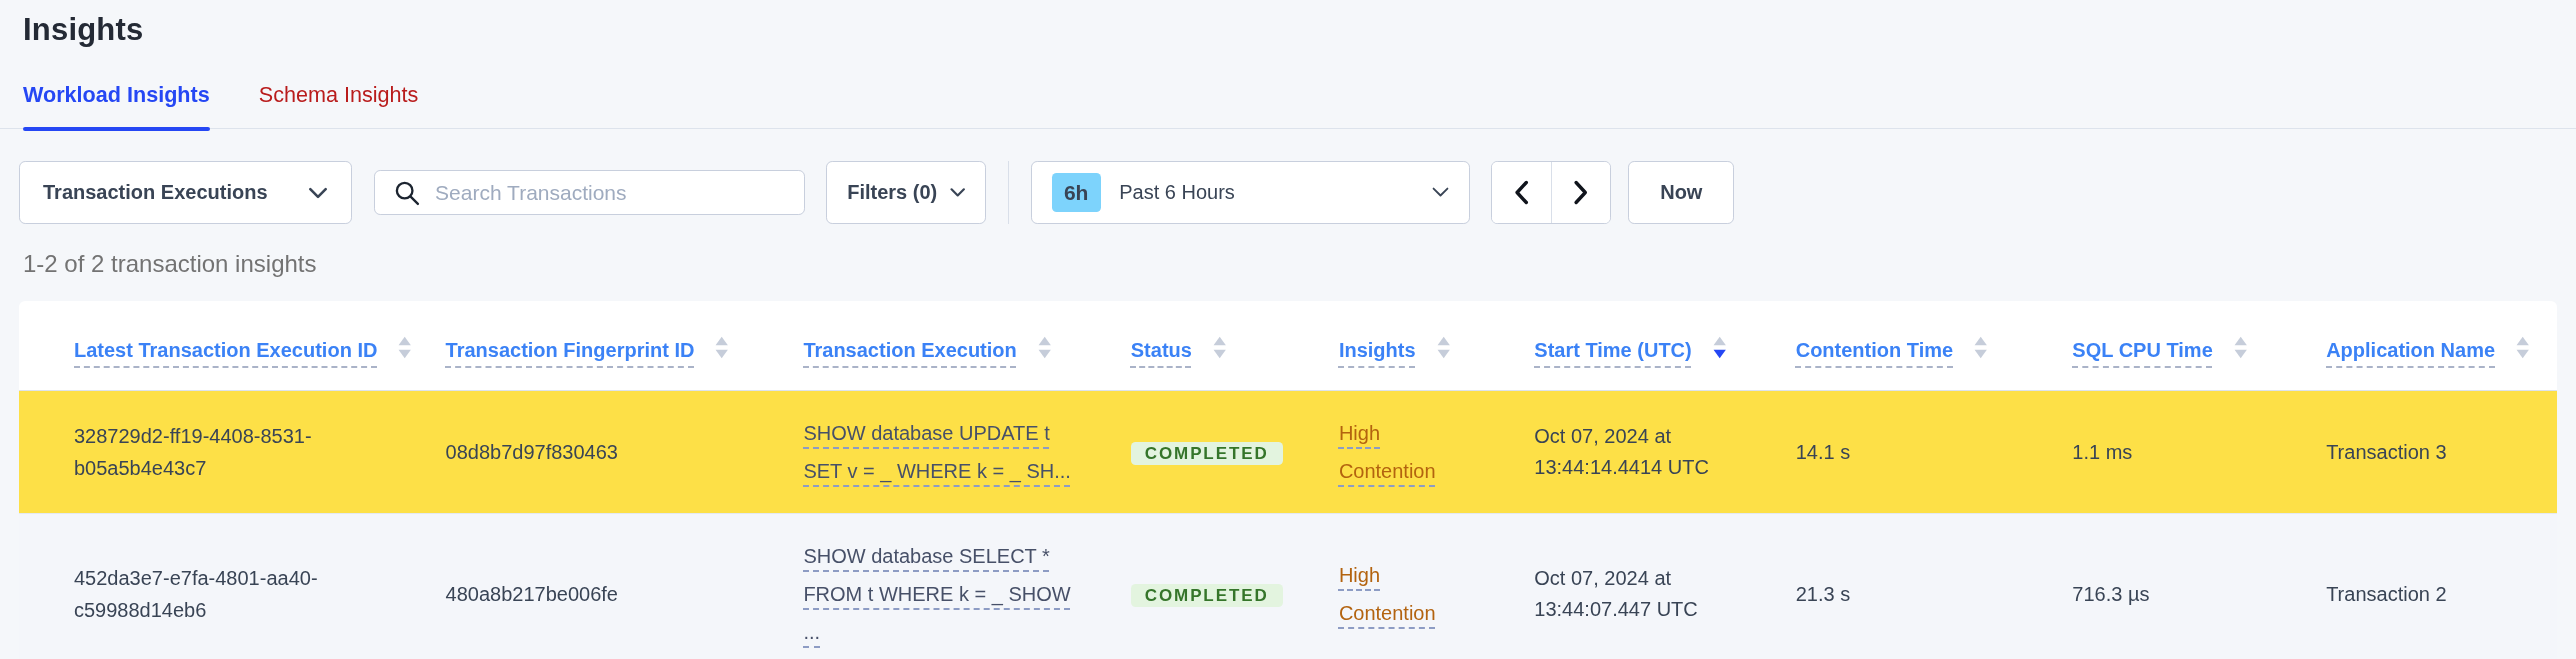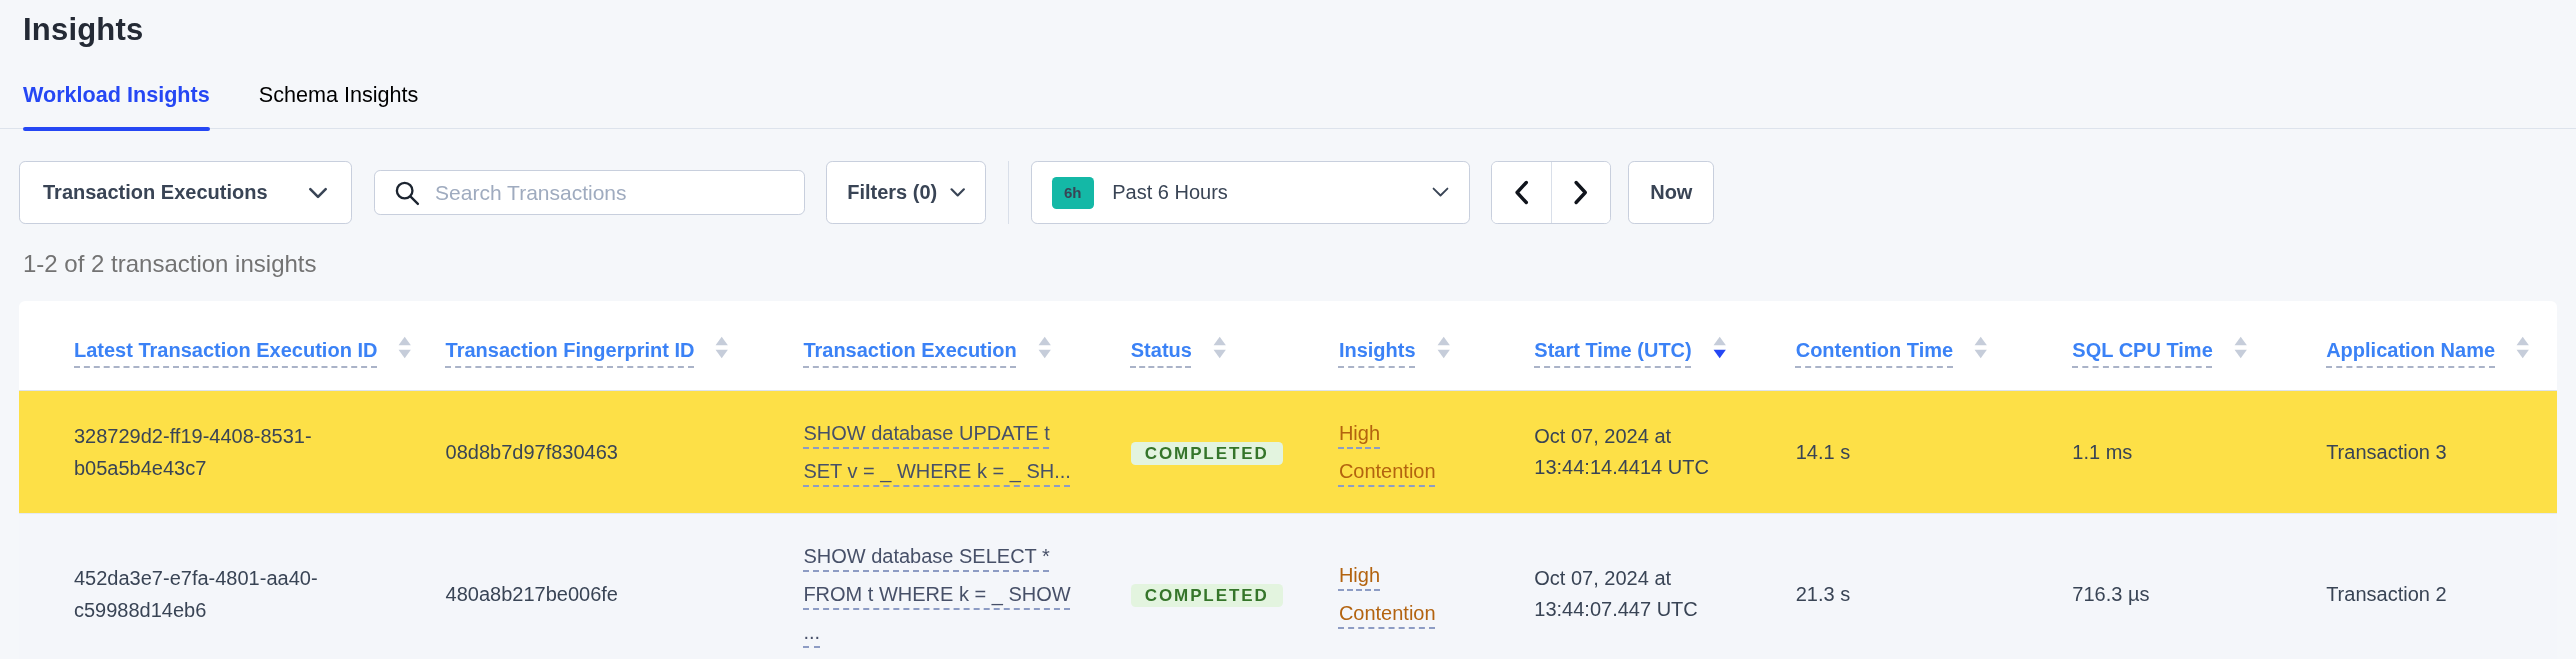--- a/index.html
+++ b/index.html
@@ -19,21 +19,21 @@
   }
 
   
   .tabs {
     display: flex; gap: 49px;
     padding: 0 0 0 23px; margin-top: 34px;
     border-bottom: 1.5px solid #dde3ec;
   }
   .tab {
     font-size: 21.6px; padding-bottom: 20px; cursor: pointer;
-    color: #000000; font-weight: 400; position: relative; white-space: nowrap;
+    color: #b91c1c; font-weight: 400; position: relative; white-space: nowrap;
   }
   .tab.active { color: #2547f4; font-weight: 700; }
   .tab.active::after {
     content: ""; position: absolute; left: 0; right: 0; bottom: -3.1px;
     height: 4.6px; background: #2547f4; border-radius: 2.3px;
   }
 
   
   .toolbar {
     display: flex; align-items: center; gap: 21.6px;
@@ -54,34 +54,34 @@
   }
   .search-box input {
     border: none; outline: none; flex: 1; font-size: 21px;
     font-family: "Liberation Sans", sans-serif; color: #394455; background: transparent;
   }
   .search-box input::placeholder { color: #9fabbf; }
   .btn-filters { padding: 0 20px; font-weight: 700; gap: 12.3px; text-align: center; }
   .v-divider { width: 1.5px; height: 63px; background: #d9dfe9; }
   .btn-time { width: 439px; padding: 0 20px; gap: 18.5px; font-weight: 400; }
   .time-chip {
-    background: #14b8a6; color: #394455; font-weight: 700;
-    font-size: 15px; padding: 7.7px 12.3px; border-radius: 4.6px;
+    background: #7dd3fc; color: #394455; font-weight: 700;
+    font-size: 21px; padding: 7.7px 12.3px; border-radius: 4.6px;
   }
   .time-label { flex: 1; text-align: left; }
   .pager {
     display: inline-flex; height: 63px;
     border: 1.5px solid #c8cfdd; border-radius: 6.2px; overflow: hidden; background: #fff;
   }
   .pager button {
     width: 59px; height: 100%; background: #fff; border: none; cursor: pointer;
     display: flex; align-items: center; justify-content: center;
   }
   .pager button + button { border-left: 1.5px solid #d9dfe9; }
-  .btn-now { padding: 0 21px; font-weight: 700; margin-left: -4.6px; }
+  .btn-now { padding: 0 31px; font-weight: 700; margin-left: -4.6px; }
 
   
   .summary { margin: 26px 0 0 23px; font-size: 24px; color: #737373; }
 
   
   .card {
     margin: 23px 19px 0 19px; background: #ffffff;
     border-radius: 6.2px 6.2px 0 0; min-height: 342px;
   }
   table { width: 100%; border-collapse: collapse; table-layout: fixed; }

